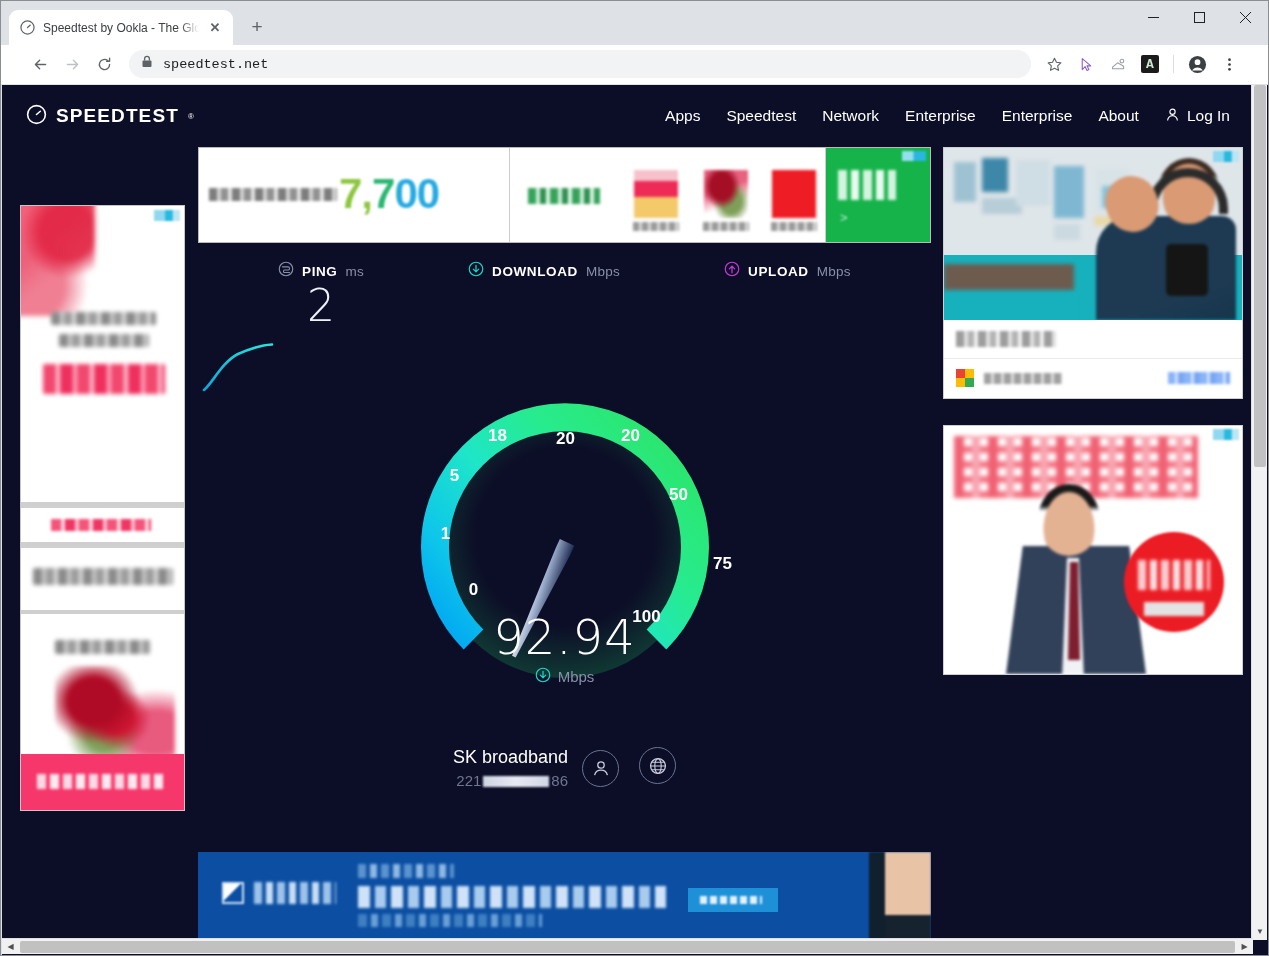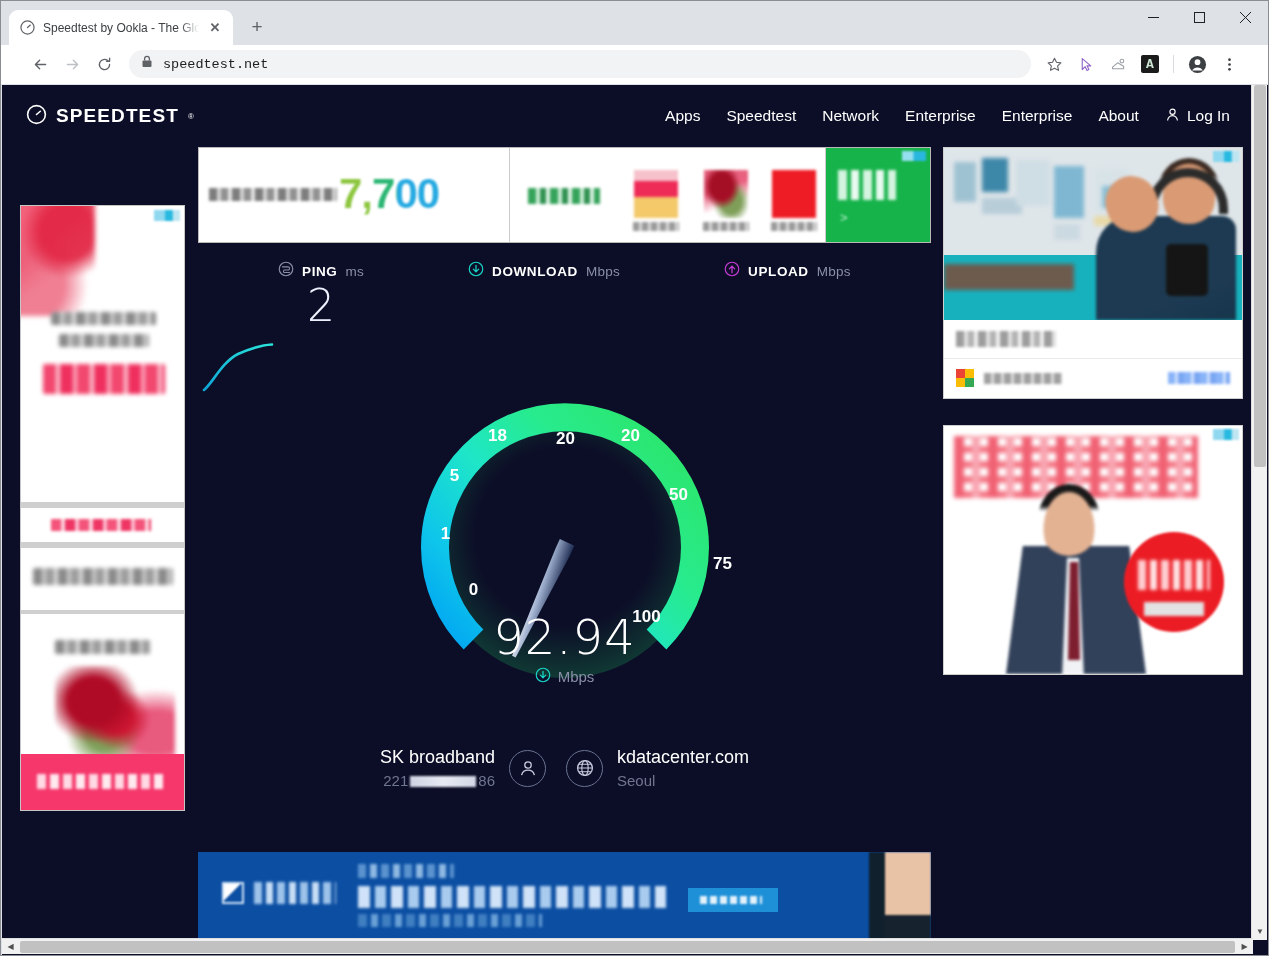--- a/index.html
+++ b/index.html
@@ -936,24 +936,20 @@
           </div>
 
           <div class="res-block">
             <div class="circle-icon">
               <svg width="20" height="20" viewBox="0 0 20 20">
                 <circle cx="10" cy="10" r="7.4" fill="none" stroke="#c9cde0" stroke-width="1.3"></circle>
                 <ellipse cx="10" cy="10" rx="3.2" ry="7.4" fill="none" stroke="#c9cde0" stroke-width="1.1"></ellipse>
                 <path d="M2.8 10 H17.2 M4.1 6.2 H15.9 M4.1 13.8 H15.9" stroke="#c9cde0" stroke-width="1.1"></path>
               </svg>
             </div>
-            <div class="res-text left">
-              <div class="res-name">kdatacenter.com</div>
-              <div class="res-sub">Seoul</div>
-            </div>
           </div>
         </div>
 
       </div>
     </div>
   </div>
 
   <div class="vscroll">
     <div class="vtop-arrow">▲</div>
     <div class="vthumb"></div>

